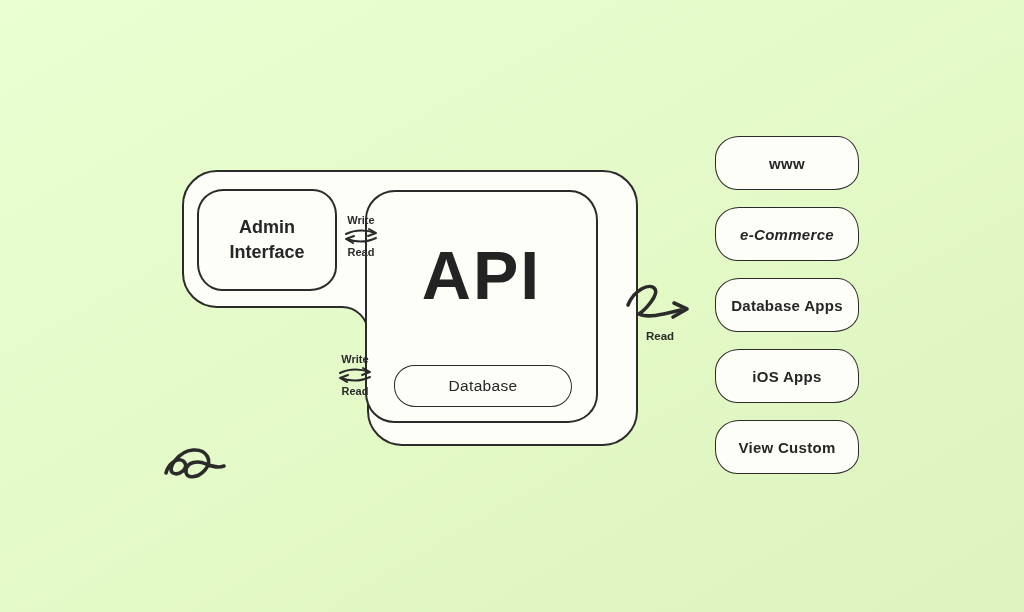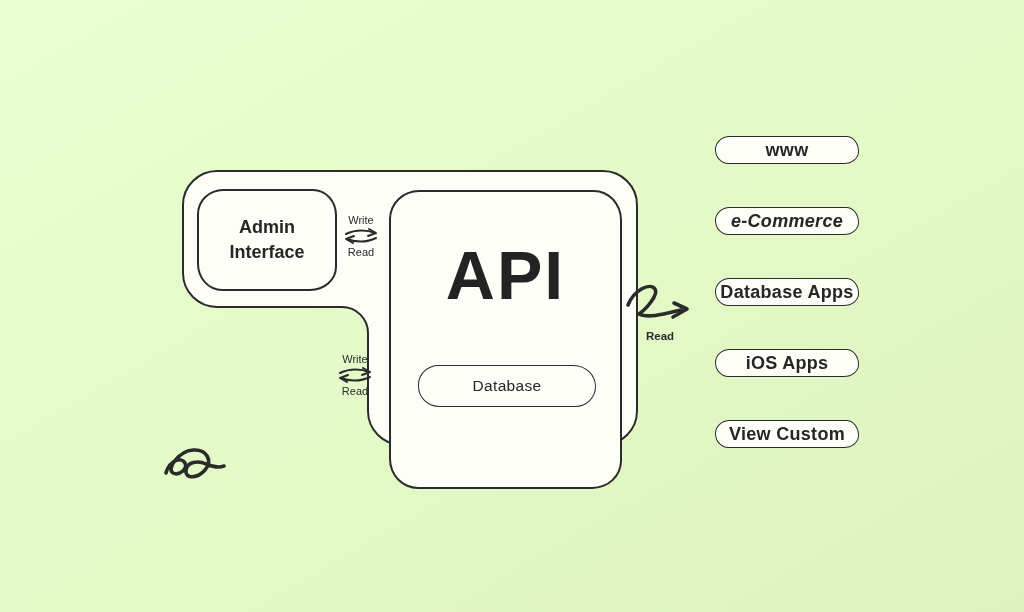--- a/index.html
+++ b/index.html
@@ -24,48 +24,48 @@
     left:197px;top:189px;width:140px;height:102px;
     border-radius:26px 24px 27px 25px / 25px 26px 24px 27px;
     font-size:18px;font-weight:700;line-height:1.4;
   }
   .custom-box{
     left:197px;top:325px;width:141px;height:103px;
     border-radius:27px 24px 26px 25px / 25px 27px 24px 26px;
     font-size:16.5px;font-weight:700;line-height:1.4;
   }
   .api-box{
-    left:389px;top:190px;width:233px;height:299px;
+    left:365px;top:190px;width:233px;height:233px;
     border-radius:30px 28px 30px 29px / 29px 30px 28px 30px;
     display:block;
   }
   .api-title{
     position:absolute;left:0;top:44px;width:100%;
     text-align:center;
     font-size:68px;font-weight:700;letter-spacing:2px;
     color:#232323;
   }
   .db-pill{
     left:27px;top:173px;width:178px;height:42px;
     border-width:1.7px;
     border-radius:21px 23px 21px 22px / 20px 22px 21px 21px;
     font-size:15.5px;font-weight:400;letter-spacing:.3px;
   }
   .client-pill{
-    left:715px;width:144px;height:28px;
+    left:715px;width:144px;height:54px;
     border-width:1.8px;
-    font-size:18px;font-weight:700;letter-spacing:.3px;
+    font-size:15px;font-weight:700;letter-spacing:.3px;
     border-radius:24px 21px 25px 22px / 22px 25px 20px 24px;
   }
   .rw{
     position:absolute;width:48px;
     display:flex;flex-direction:column;align-items:center;
     gap:1px;
     color:#2b2b2b;
-    font-size:11px;font-weight:400;
+    font-size:11px;font-weight:700;
   }
   .rw svg{display:block;}
   .arrow-read-label{
     position:absolute;left:622px;top:330px;width:76px;
     text-align:center;color:#2b2b2b;
     font-size:11.5px;font-weight:700;
   }
   .stroke{fill:none;stroke:#2b2b2b;stroke-linecap:round;stroke-linejoin:round;}
 </style>
 </head>

